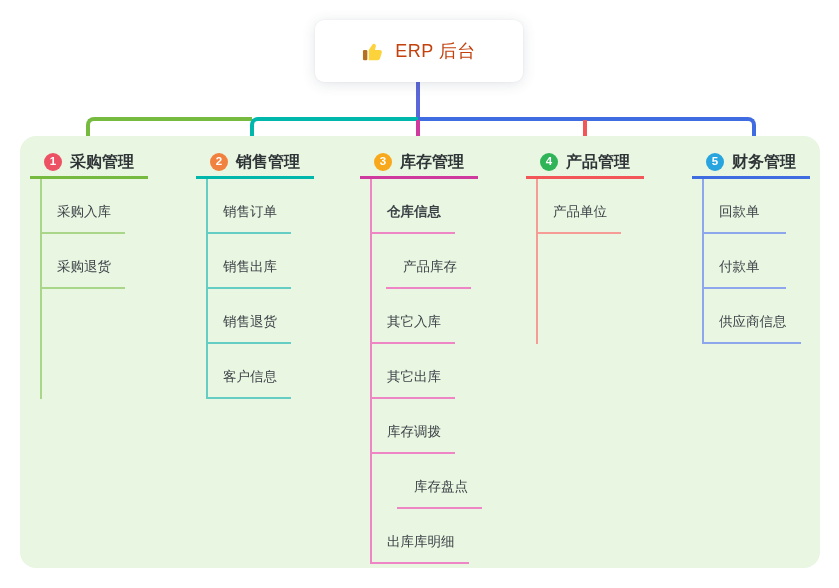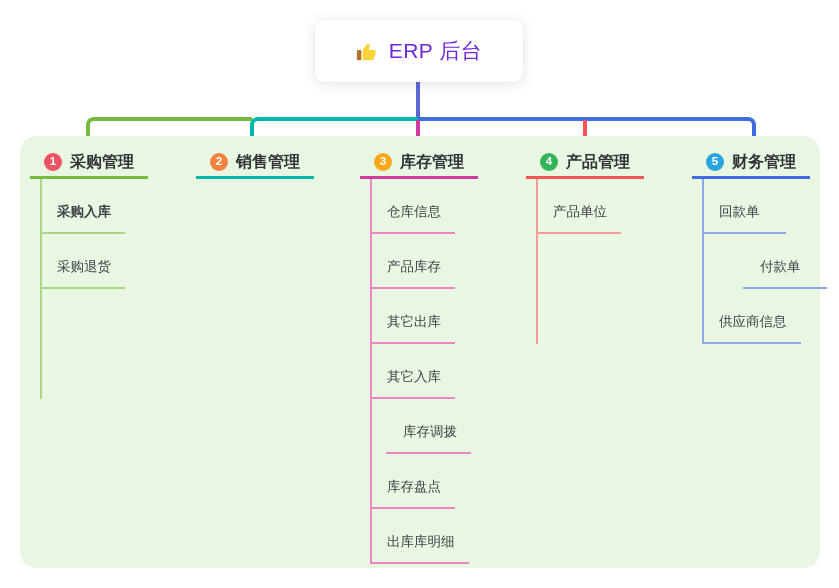--- a/index.html
+++ b/index.html
@@ -12,21 +12,21 @@
 
   
   .root-node {
     position: absolute; left: 315px; top: 20px; width: 208px; height: 62px;
     background: #ffffff; border-radius: 9px;
     box-shadow: 0 2px 14px rgba(60,70,90,0.14), 0 0 2px rgba(60,70,90,0.08);
     display: flex; align-items: center; justify-content: center; gap: 10px;
     z-index: 5;
   }
   .root-node .root-label {
-    font-size: 21px; color: #6d28d9; letter-spacing: 0.5px;
+    font-size: 18px; color: #c2410c; letter-spacing: 0.5px;
   }
 
   
   .conn { position: absolute; }
   #root-line { left: 416px; top: 81px; width: 4px; height: 39px; }
   .elbow { border-style: solid; border-color: transparent; background: transparent; }
   #elbow-1 { left: 86px;  top: 117px; width: 166px; height: 32px;
              border-width: 4px 0 0 4px; border-top-left-radius: 8px; }
   #elbow-2 { left: 250px; top: 117px; width: 168px; height: 32px;
              border-width: 4px 0 0 4px; border-top-left-radius: 8px; }
@@ -96,45 +96,52 @@
   <div class="panel"></div>
 
   <div id="branches-host">
   <div class="branch">
     <div class="branch-header" style="border-bottom-color: rgb(118, 187, 64);">
       <span class="badge" style="background: rgb(236, 81, 100);">1</span>
       <span class="branch-title">采购管理</span>
     </div>
     <div class="branch-children">
       <div class="trunk" style="background: rgb(169, 214, 137); height: 220px;"></div>
-          <div class="child-item" style="border-bottom-color: rgb(169, 214, 137); font-weight: bold;">采购入库</div>
+          <div class="child-item" style="border-bottom-color: rgb(169, 214, 137);">采购入库</div>
           <div class="child-item" style="border-bottom-color: rgb(169, 214, 137); text-align: center;">采购退货</div>
         </div>
   </div>
 
   <div class="branch">
     <div class="branch-header" style="border-bottom-color: rgb(0, 183, 171);">
       <span class="badge" style="background: rgb(241, 129, 62);">2</span>
       <span class="branch-title">销售管理</span>
     </div>
+    <div class="branch-children">
+      <div class="trunk" style="background: rgb(102, 205, 197); height: 220px;"></div>
+    <div class="child-item" style="border-bottom-color: rgb(102, 205, 197);">销售订单</div>
+          <div class="child-item" style="border-bottom-color: rgb(102, 205, 197);">销售出库</div>
+          <div class="child-item" style="border-bottom-color: rgb(102, 205, 197);">销售退货</div>
+          <div class="child-item" style="border-bottom-color: rgb(102, 205, 197);">客户信息</div>
+        </div>
   </div>
 
   <div class="branch">
     <div class="branch-header" style="border-bottom-color: rgb(207, 58, 158);">
       <span class="badge" style="background: rgb(248, 168, 27);">3</span>
       <span class="branch-title">库存管理</span>
     </div>
     <div class="branch-children">
       <div class="trunk" style="background: rgb(238, 134, 198); height: 385px;"></div>
-    <div class="child-item" style="border-bottom-color: rgb(238, 134, 198);">仓库信息</div>
-          <div class="child-item" style="border-bottom-color: rgb(238, 134, 198);">产品库存</div>
+    <div class="child-item" style="border-bottom-color: rgb(238, 134, 198); font-weight: bold;">仓库信息</div>
+          <div class="child-item" style="border-bottom-color: rgb(238, 134, 198); margin-left: 16px;">产品库存</div>
+          <div class="child-item" style="border-bottom-color: rgb(238, 134, 198);">其它入库</div>
           <div class="child-item" style="border-bottom-color: rgb(238, 134, 198);">其它出库</div>
-          <div class="child-item" style="border-bottom-color: rgb(238, 134, 198);">其它入库</div>
-          <div class="child-item" style="border-bottom-color: rgb(238, 134, 198); margin-left: 16px;">库存调拨</div>
-          <div class="child-item" style="border-bottom-color: rgb(238, 134, 198);">库存盘点</div>
+          <div class="child-item" style="border-bottom-color: rgb(238, 134, 198);">库存调拨</div>
+          <div class="child-item" style="border-bottom-color: rgb(238, 134, 198); margin-left: 27px;">库存盘点</div>
           <div class="child-item" style="border-bottom-color: rgb(238, 134, 198);">出库库明细</div>
         </div>
   </div>
 
   <div class="branch">
     <div class="branch-header" style="border-bottom-color: rgb(242, 86, 89);">
       <span class="badge" style="background: rgb(47, 180, 87);">4</span>
       <span class="branch-title">产品管理</span>
     </div>
     <div class="branch-children">
@@ -144,18 +151,18 @@
   </div>
 
   <div class="branch">
     <div class="branch-header" style="border-bottom-color: rgb(63, 108, 224);">
       <span class="badge" style="background: rgb(40, 165, 222);">5</span>
       <span class="branch-title">财务管理</span>
     </div>
     <div class="branch-children">
       <div class="trunk" style="background: rgb(142, 166, 236); height: 165px;"></div>
     <div class="child-item" style="border-bottom-color: rgb(142, 166, 236);">回款单</div>
-          <div class="child-item" style="border-bottom-color: rgb(142, 166, 236); margin-left: 41px;">付款单</div>
+          <div class="child-item" style="border-bottom-color: rgb(142, 166, 236);">付款单</div>
           <div class="child-item" style="border-bottom-color: rgb(142, 166, 236);">供应商信息</div>
         </div>
   </div>
 </div>
 </div>
 
 </body></html>

